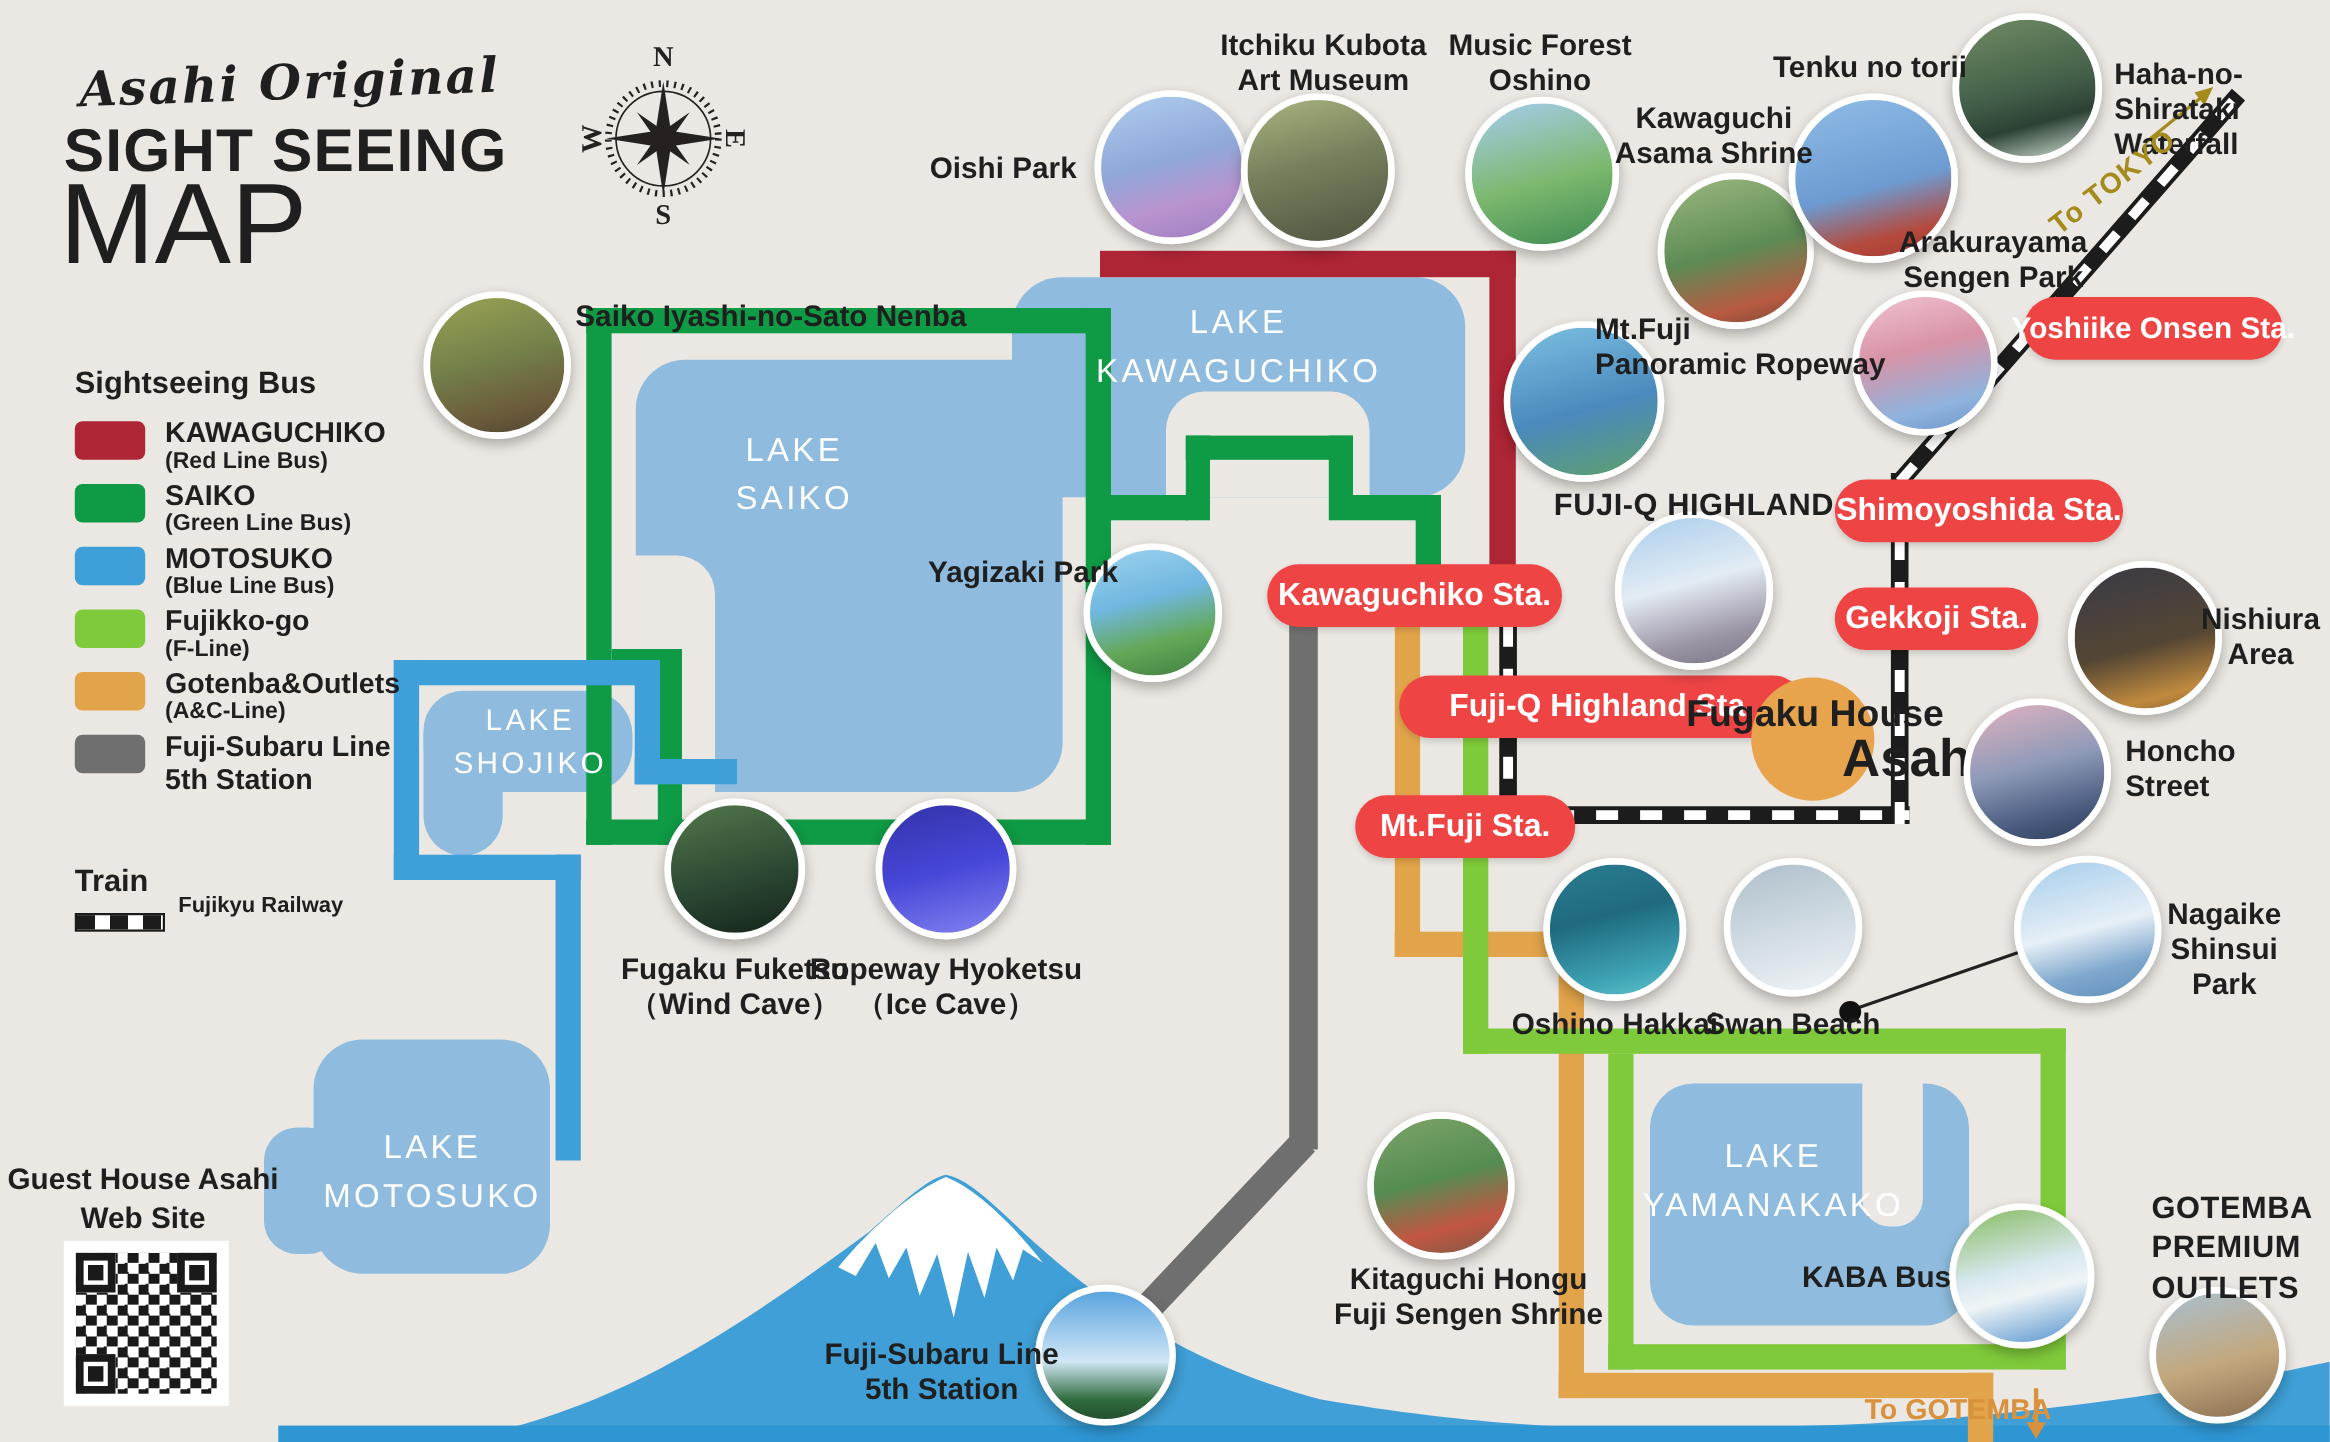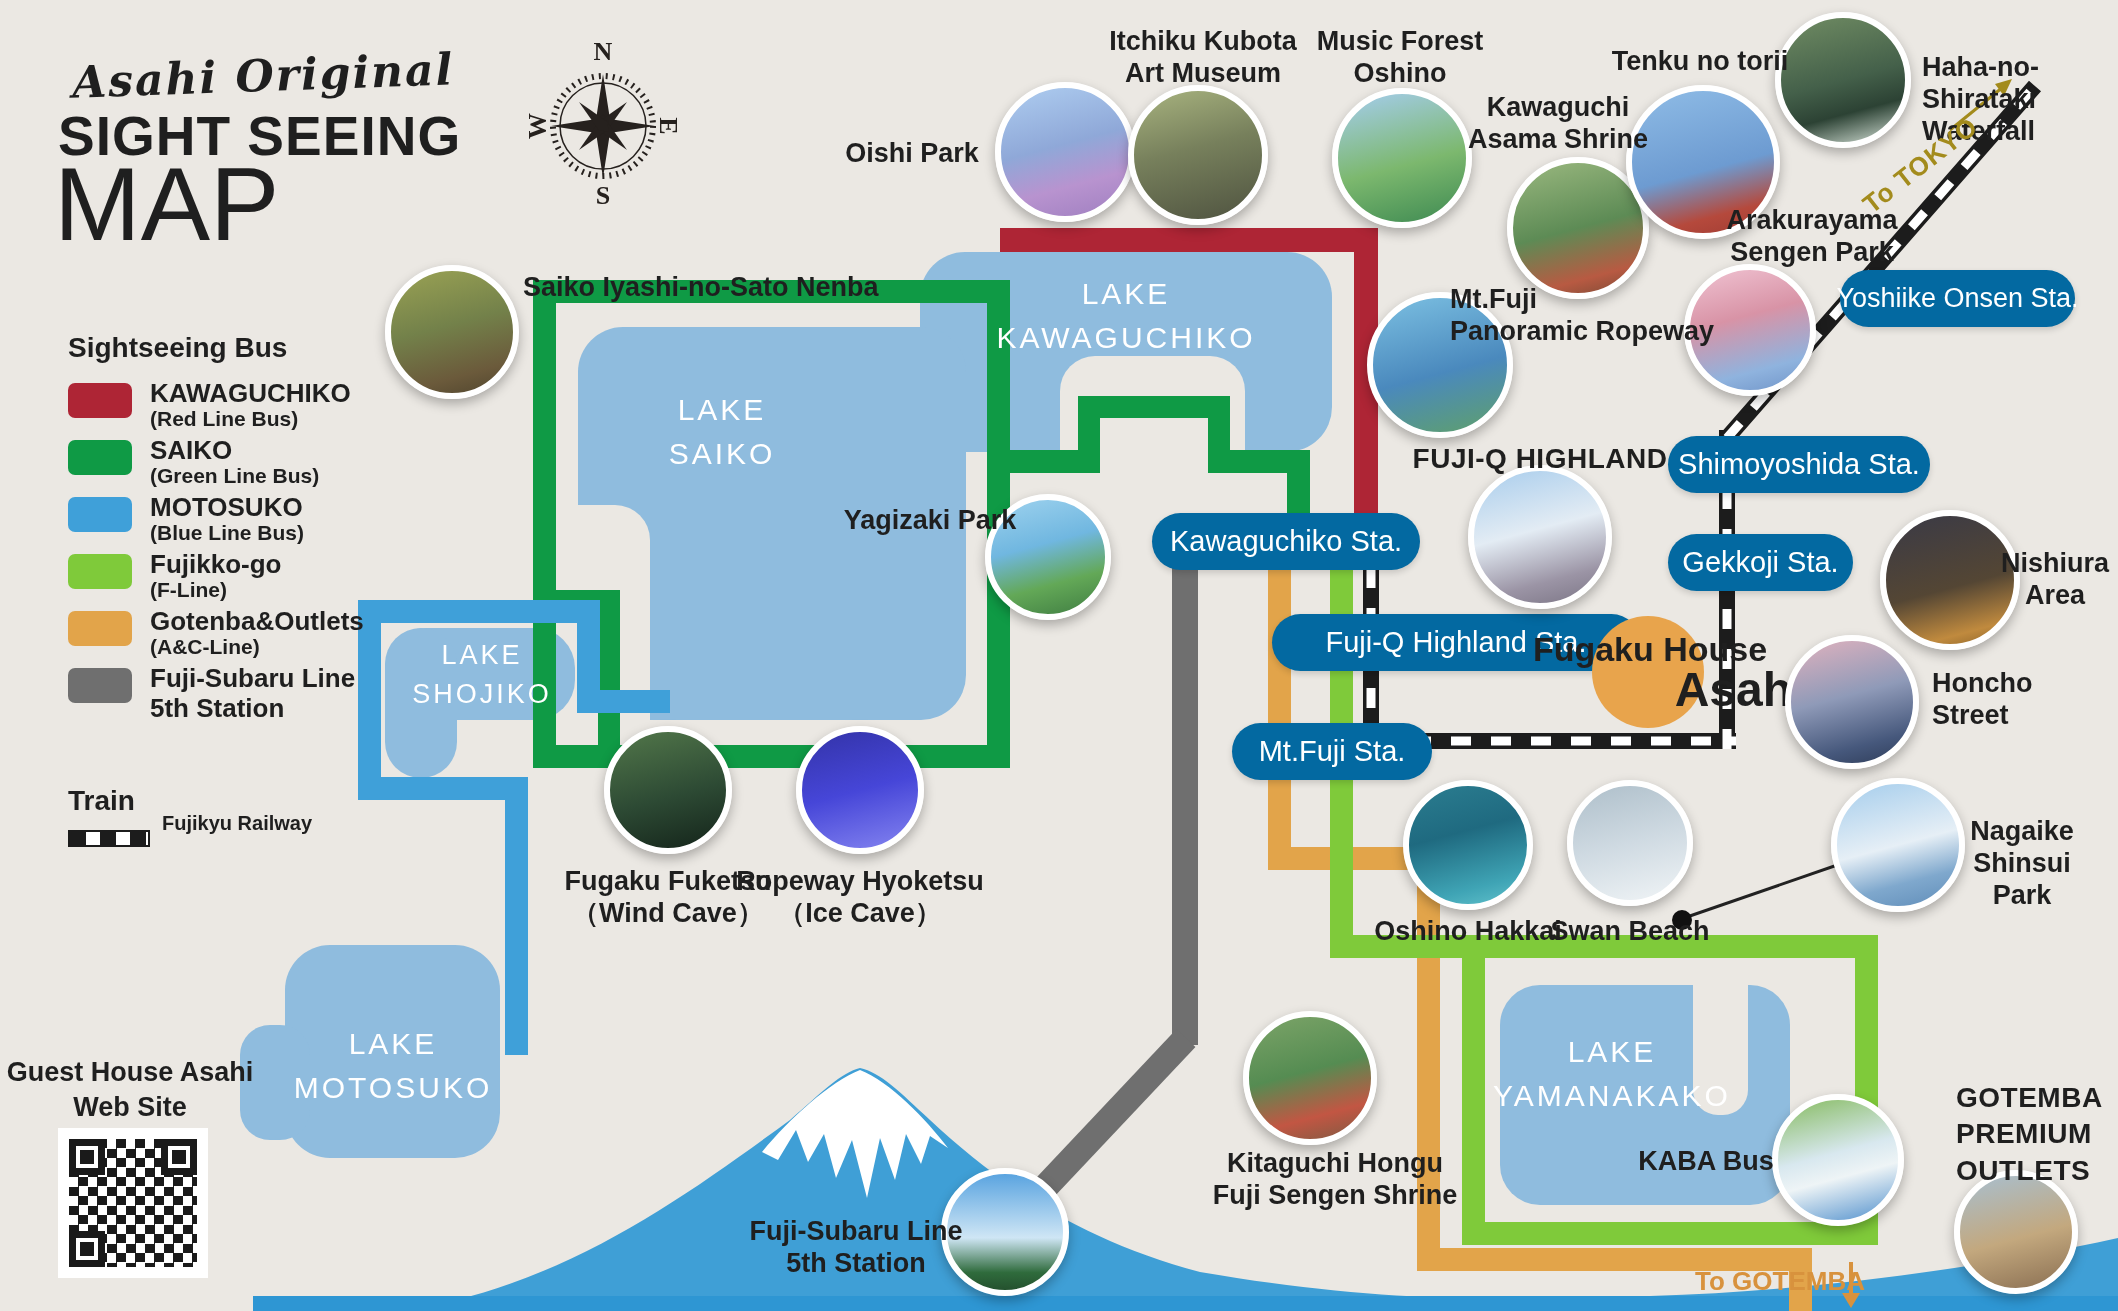--- a/index.html
+++ b/index.html
@@ -25,21 +25,21 @@
     background:repeating-linear-gradient(90deg,#1c1c1c 0 16px,#fff 16px 30px);border:2px solid #1c1c1c}
   
   .lake{position:absolute;background:#8fbcde}
   .cut{position:absolute;background:#ebe8e3}
   .lakelb{position:absolute;color:#fff;font-size:30px;font-weight:500;letter-spacing:3px;
     text-align:center;line-height:1.45;white-space:pre-line;transform:translateX(-50%)}
   .route{position:absolute}
   .r-red{background:#ae2535}.r-grn{background:#0f9a45}.r-blu{background:#3fa0d9}
   .r-org{background:#e2a44a}.r-fl{background:#7fca3a}.r-gry{background:#6f6f6f}
   
-  .sta{position:absolute;background:#0369a1;color:#fff;font-size:29px;font-weight:400;
+  .sta{position:absolute;background:#ef4444;color:#fff;font-size:29px;font-weight:700;
     border-radius:30px;display:flex;align-items:center;justify-content:center;
     white-space:nowrap;box-sizing:border-box;box-shadow:0 3px 6px rgba(0,0,0,.15)}
   
   .ph{position:absolute;border-radius:50%;border:6px solid #fff;box-sizing:border-box;
     box-shadow:0 5px 12px rgba(0,0,0,.28)}
   .lb{position:absolute;font-size:27px;font-weight:600;line-height:1.18;white-space:pre-line;
     text-align:center;transform:translateX(-50%)}
   .lb.left{text-align:left;transform:none}
   .lb.strong{font-size:28px;font-weight:700;letter-spacing:.5px}
   

